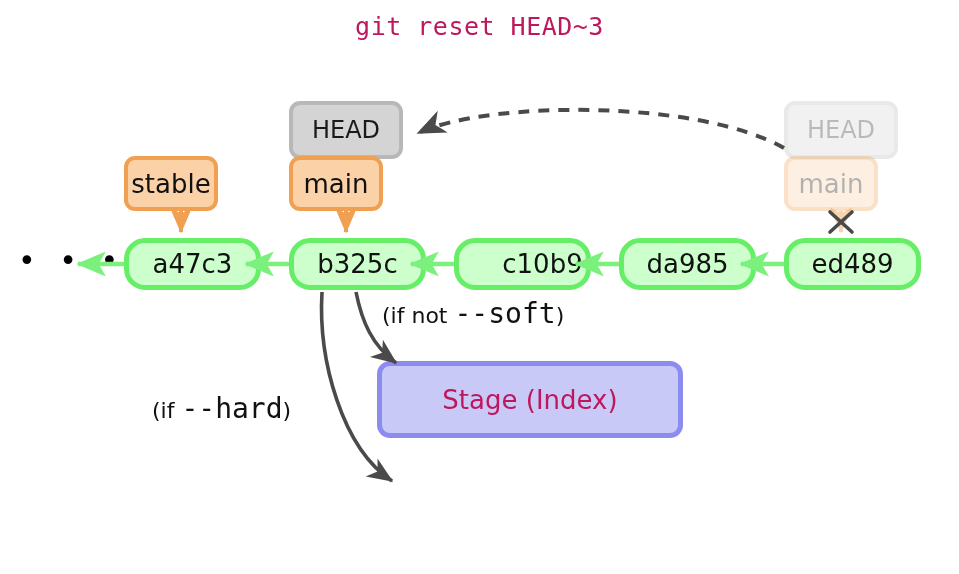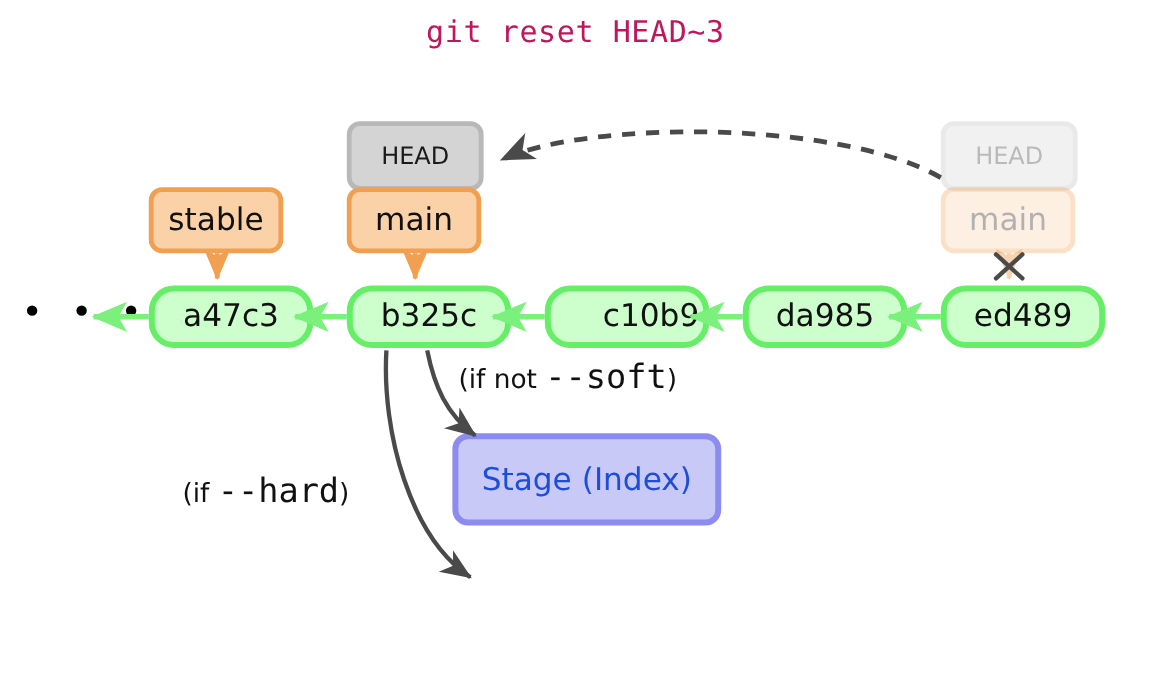--- a/index.html
+++ b/index.html
@@ -65,29 +65,29 @@
   .commit-ed489 { left: 784px; }
 
   
   .head-box {
     width: 114px;
     height: 58px;
     border-width: 4px;
     border-color: #b8b8b8;
     background: #d4d4d4;
     border-radius: 11px;
-    font-size: 20px;
+    font-size: 24px;
     color: #1a1a1a;
     z-index: 3;
   }
   .head-left { left: 289px; top: 101px; }
 
   
   .branch-box {
-    width: 112px;
+    width: 94px;
     height: 55px;
     border-width: 4px;
     border-color: #f0a050;
     background: #fbd2a8;
     border-radius: 11px;
     font-size: 26px;
     color: #111111;
     z-index: 4;
   }
   .main-left  { left: 289px; top: 156px; }
@@ -103,23 +103,23 @@
     left: 784px;
     top: 156px;
     opacity: 0.32;
   }
 
   
   .area {
     border-width: 5px;
     border-radius: 13px;
     font-size: 26px;
-    color: #1d4ed8;
+    color: #be185d;
     left: 377px;
-    width: 224px;
+    width: 306px;
     height: 77px;
   }
   .stage-box {
     top: 361px;
     border-color: #8c8cf0;
     background: #c9c9f8;
   }
   .workdir-box {
     top: 478px;
     border-color: #f48c8c;

